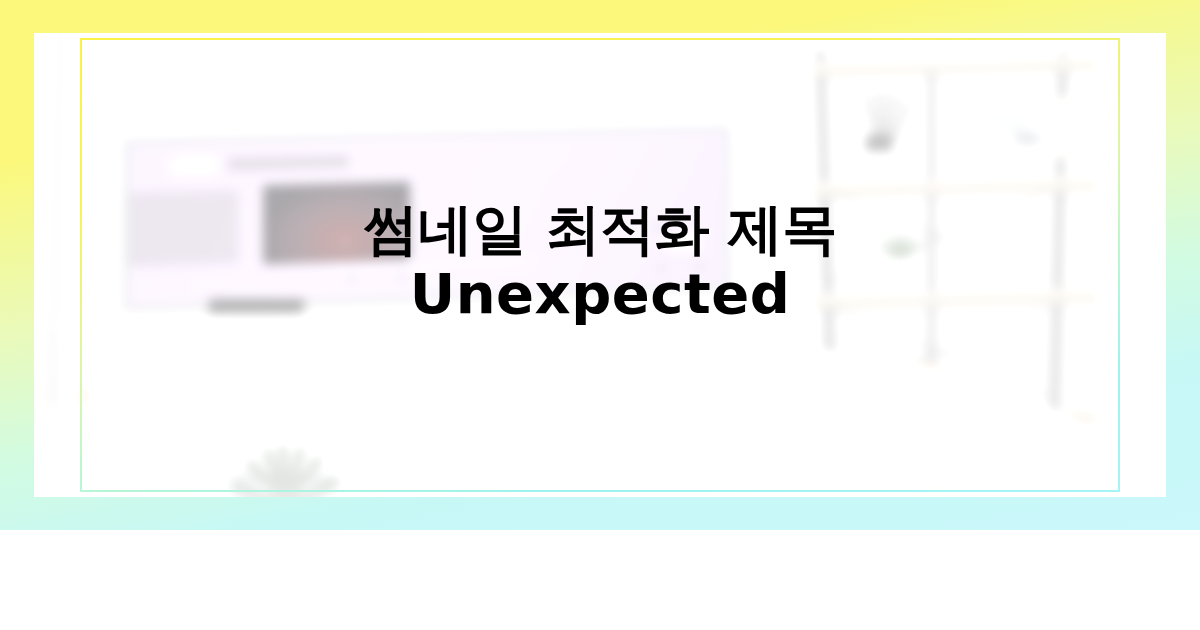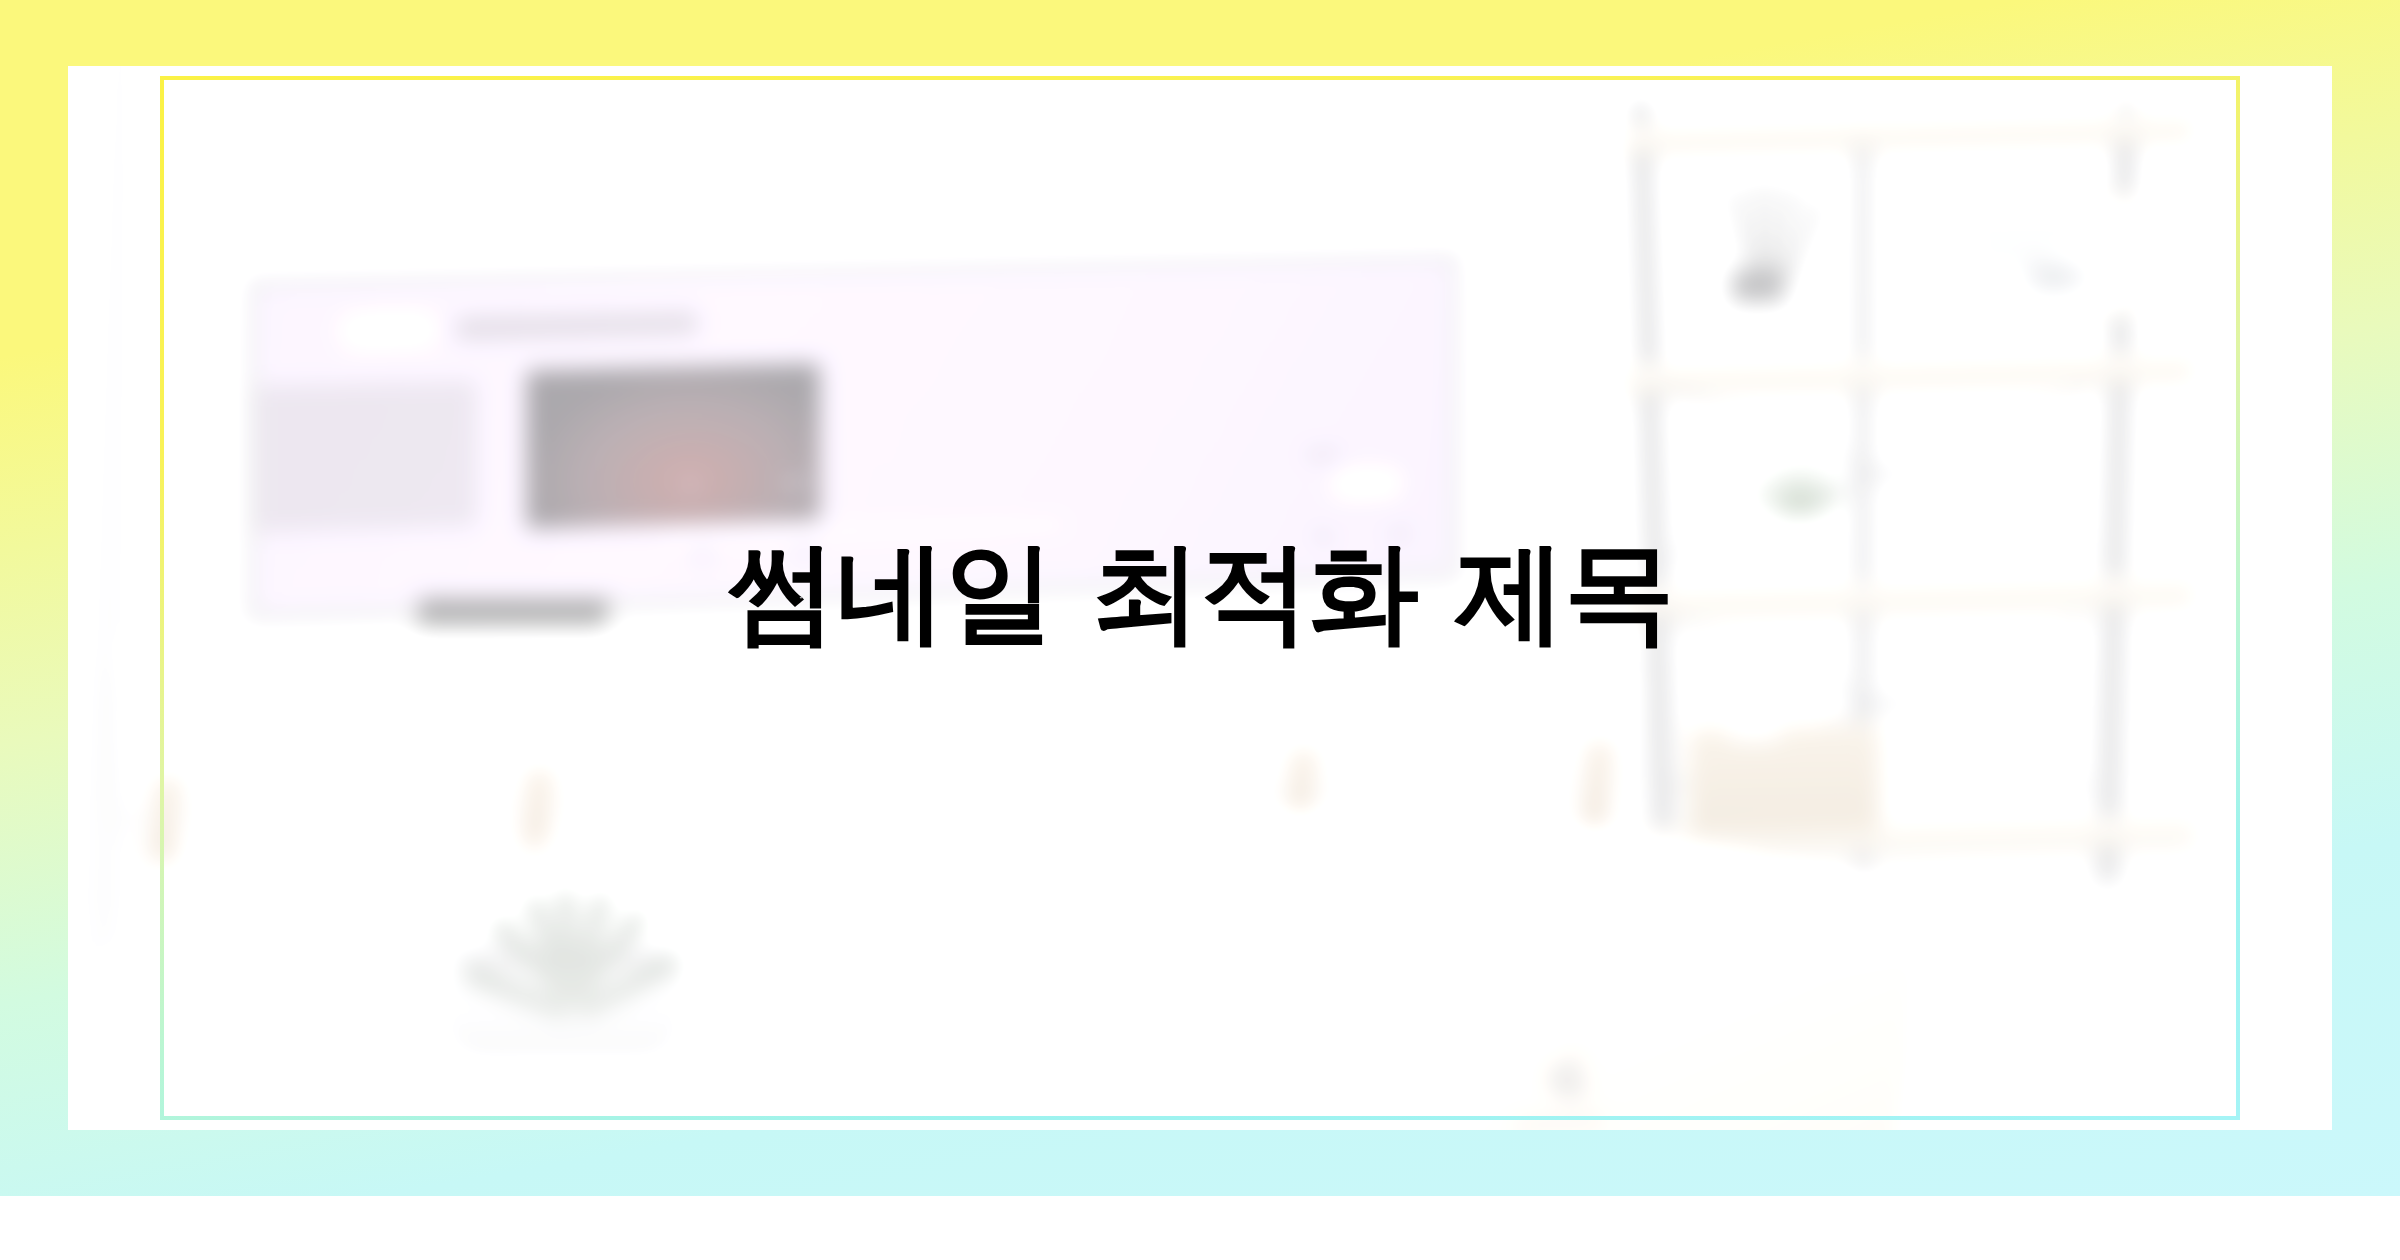--- a/index.html
+++ b/index.html
@@ -3,21 +3,21 @@
 <meta charset="utf-8">
 <style>
   html, body {
     margin: 0;
     padding: 0;
     background: #ffffff;
   }
   #thumbnail {
     position: relative;
     width: 1200px;
-    height: 598px;
+    height: 530px;
     overflow: hidden;
     font-family: "Liberation Sans", "DejaVu Sans", sans-serif;
     background: #ffffff;
   }
 
   
   .border-frame {
     position: absolute;
     inset: 0;
     background: linear-gradient(170deg,
@@ -526,15 +526,16 @@
       </div>
     </div>
 
     <div class="photo-wash"></div>
 
     <div class="inner-line"></div>
   </div>
 
   <div class="title-block">
     <div class="title-line">썸네일 최적화 제목</div>
+    <div class="title-line en">Unexpected</div>
   </div>
 
 </div>
 
 </body></html>

